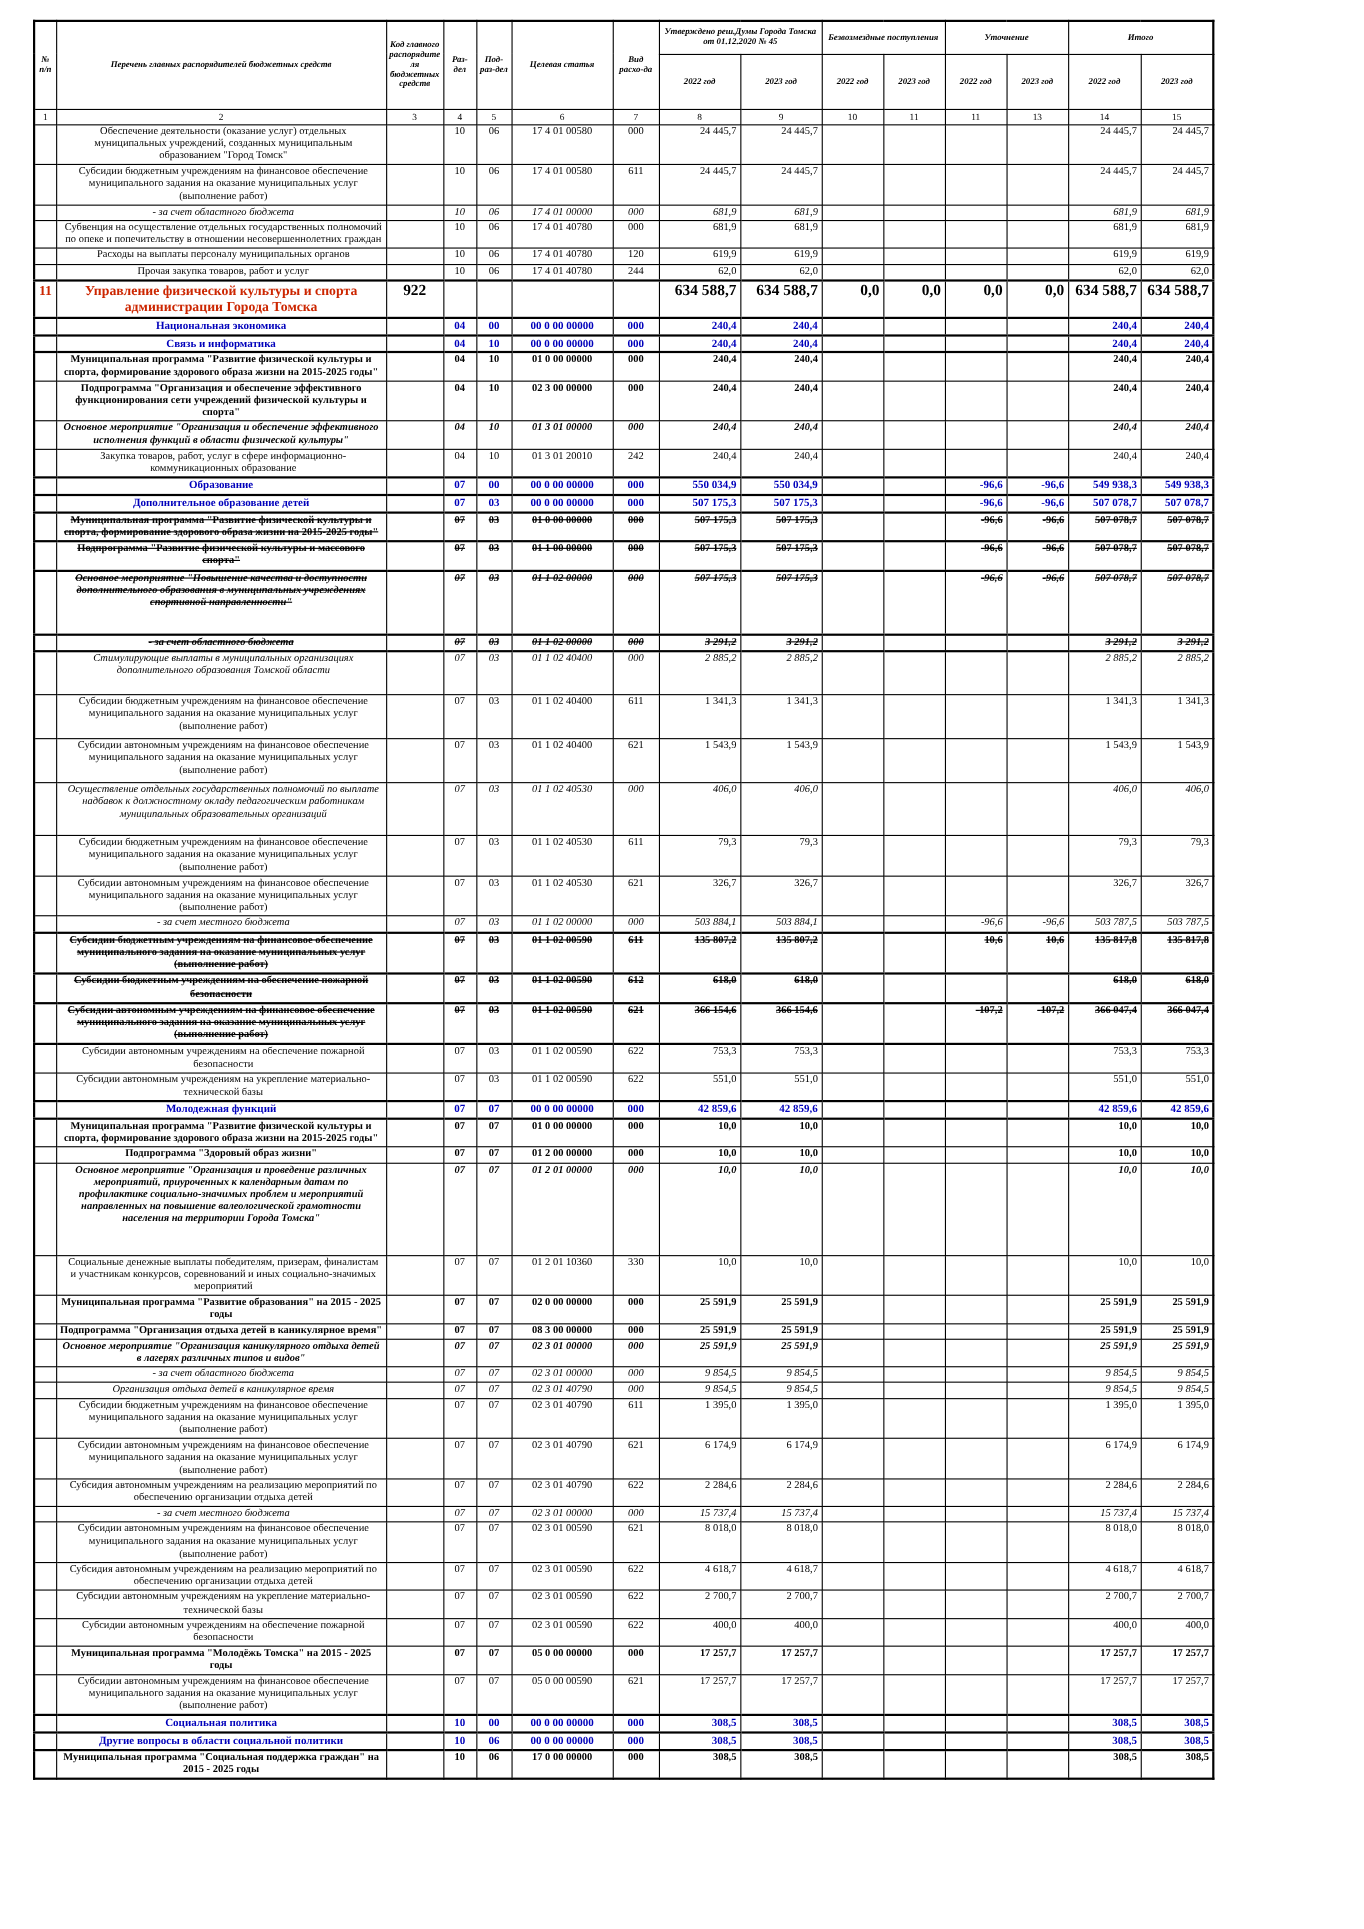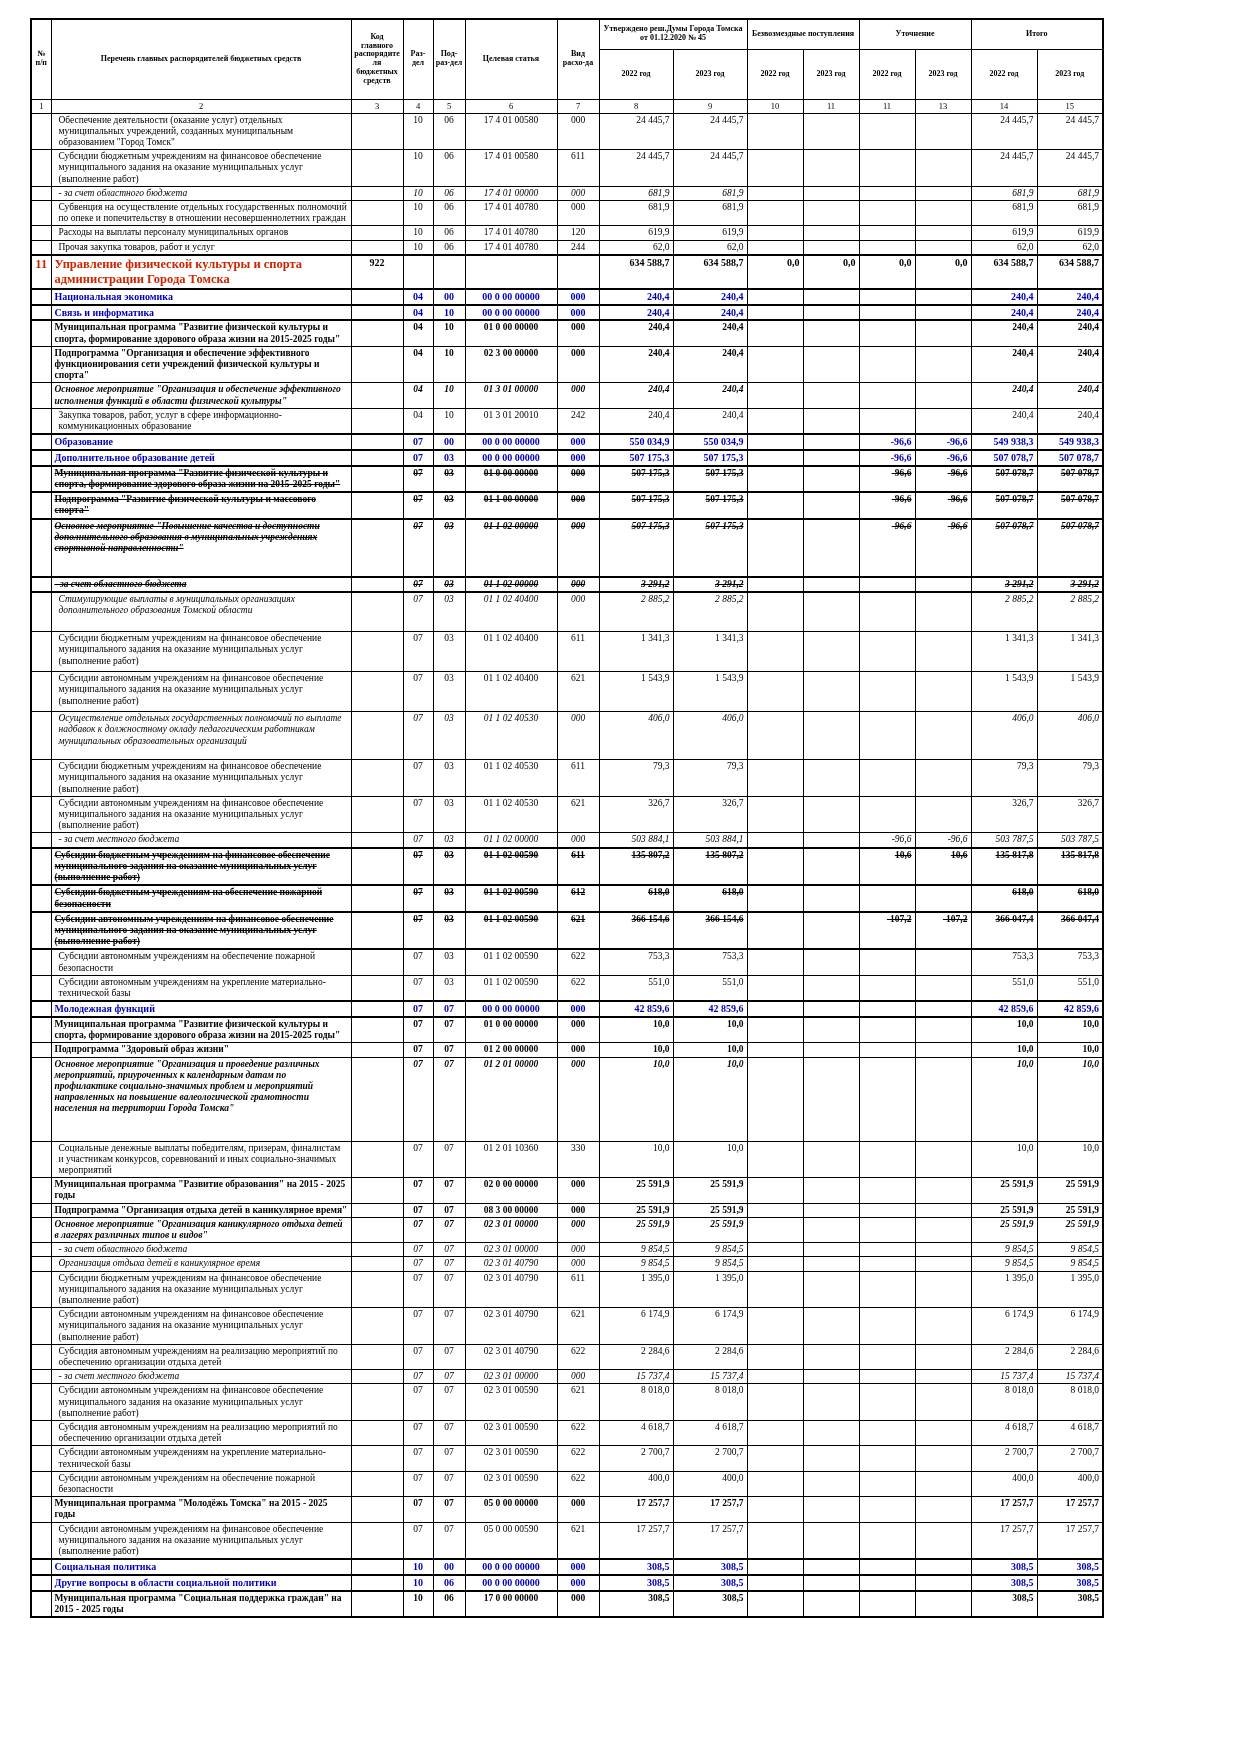--- a/index.html
+++ b/index.html
@@ -18,36 +18,36 @@
     border: 1px solid #000;
     padding: 1px 3px;
     vertical-align: top;
     font-size: 9.5px;
     line-height: 1.18;
     overflow: hidden;
     word-wrap: break-word;
   }
   thead th {
     font-weight: bold; text-align: center; vertical-align: middle;
-    font-size: 8px; line-height: 1.1; padding: 1px 2px;
+    font-size: 8px; line-height: 1.1; padding: 1px 2px; font-style: italic;
   }
   tr.h-groups th { height: 30px; }
   tr.h-years th { height: 50px; }
   tr.h-nums td { height: 14px; text-align: center; font-size: 8.5px; padding: 0; vertical-align: middle; }
   .c-num  { text-align: center; }
-  .c-name { text-align: left; padding-left: 7px; }
+  .c-name { text-align: center; padding-left: 7px; }
   .c-code { text-align: center; }
   .c-mid  { text-align: center; }
   .c-val  { text-align: right; white-space: nowrap; padding-right: 3px; }
   
   .s-i  td { font-style: italic; }
   .s-b  td { font-weight: bold; }
   .s-bi td { font-weight: bold; font-style: italic; }
   .s-b .c-name, .s-bi .c-name, .s-blue .c-name, .s-red .c-name { padding-left: 3px; }
-  .s-red td { font-weight: bold; font-size: 10px; }
+  .s-red td { font-weight: bold; font-size: 14px; }
   .s-red .c-num, .s-red .c-name { color: #cc2600; font-size: 12.5px; line-height: 1.2; }
   .s-blue td { font-weight: bold; color: #0000bb; font-size: 10px; }
   .strike td { text-decoration: line-through; }
   .hb td { border-top-width: 2px; border-bottom-width: 2px; }
 </style>
 </head>
 <body>
 
 <div class="page">
   <table class="budget">

